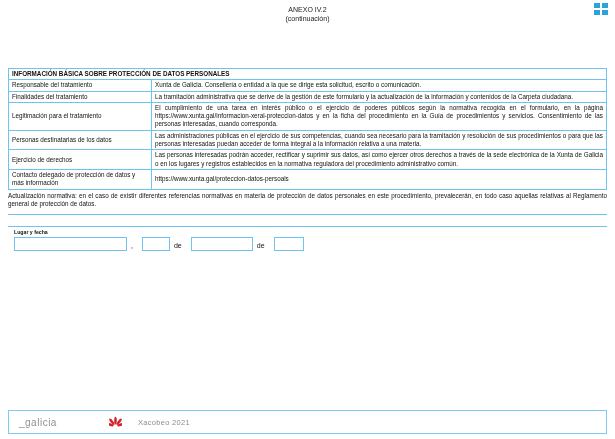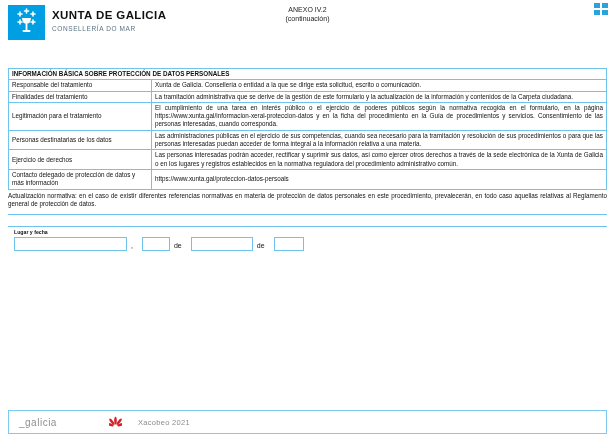--- a/index.html
+++ b/index.html
@@ -54,41 +54,20 @@
   .galicia-brand { font-size:10px; color:#8f8f8f; letter-spacing:0.5px; }
   .galicia-brand .mark { color:#8f8f8f; }
   .xacobeo { display:flex; align-items:center; gap:16px; margin-left:52px; }
   .xacobeo-label { font-size:7.5px; color:#8c8c8c; letter-spacing:0.3px; }
 </style>
 </head>
 <body>
 
 <div class="page">
 
-  <div class="hdr-brand">
-    <svg class="crest" viewBox="0 0 37 35" xmlns="http://www.w3.org/2000/svg">
-      <rect x="0" y="0" width="37" height="35" fill="#009fe3"></rect>
-      <g fill="none" stroke="#ffffff" stroke-width="1.6" stroke-linecap="round">
-        <path d="M10 9 h4 M12 7 v4"></path>
-        <path d="M23 9 h4 M25 7 v4"></path>
-        <path d="M10 17 h4 M12 15 v4"></path>
-        <path d="M23 17 h4 M25 15 v4"></path>
-        <path d="M16.5 6 h4 M18.5 4 v4"></path>
-      </g>
-      <g fill="#ffffff">
-        <path d="M14 13 h9 a4.5 6 0 0 1 -9 0 z"></path>
-        <rect x="17.6" y="19" width="1.8" height="6"></rect>
-        <rect x="14.5" y="25" width="8" height="2" rx="1"></rect>
-      </g>
-    </svg>
-    <div class="brand-text">
-      <div class="org-name">XUNTA DE GALICIA</div>
-      <div class="org-dept">CONSELLERÍA DO MAR</div>
-    </div>
-  </div>
 
   <div class="annex">
     <div>ANEXO IV.2</div>
     <div>(continuación)</div>
   </div>
 
   <svg class="corner-icon" viewBox="0 0 15 13" xmlns="http://www.w3.org/2000/svg">
     <g fill="#2aa3dd">
       <rect x="0" y="0" width="6" height="5"></rect>
       <rect x="8" y="0" width="6" height="5"></rect>

